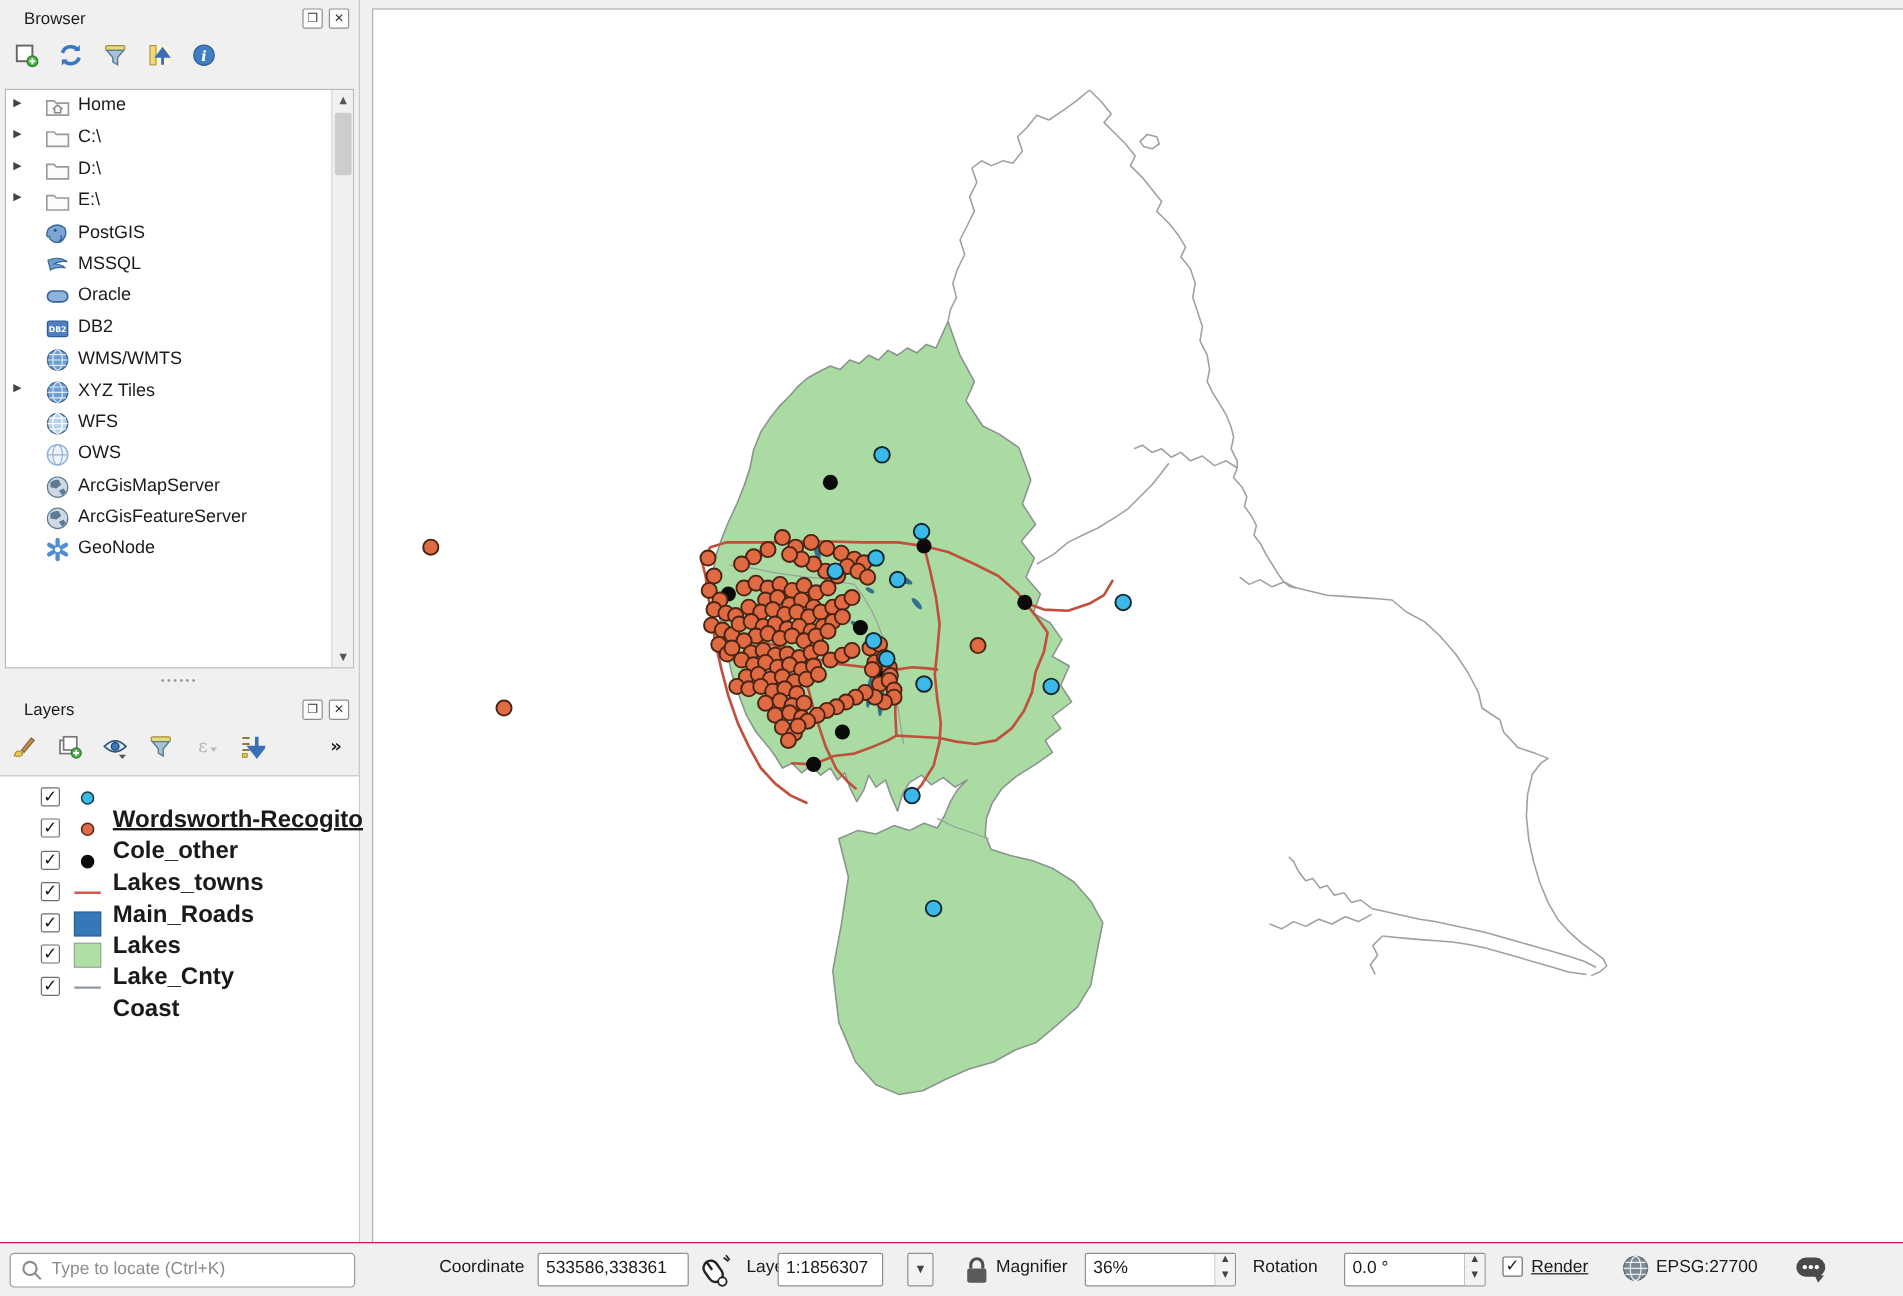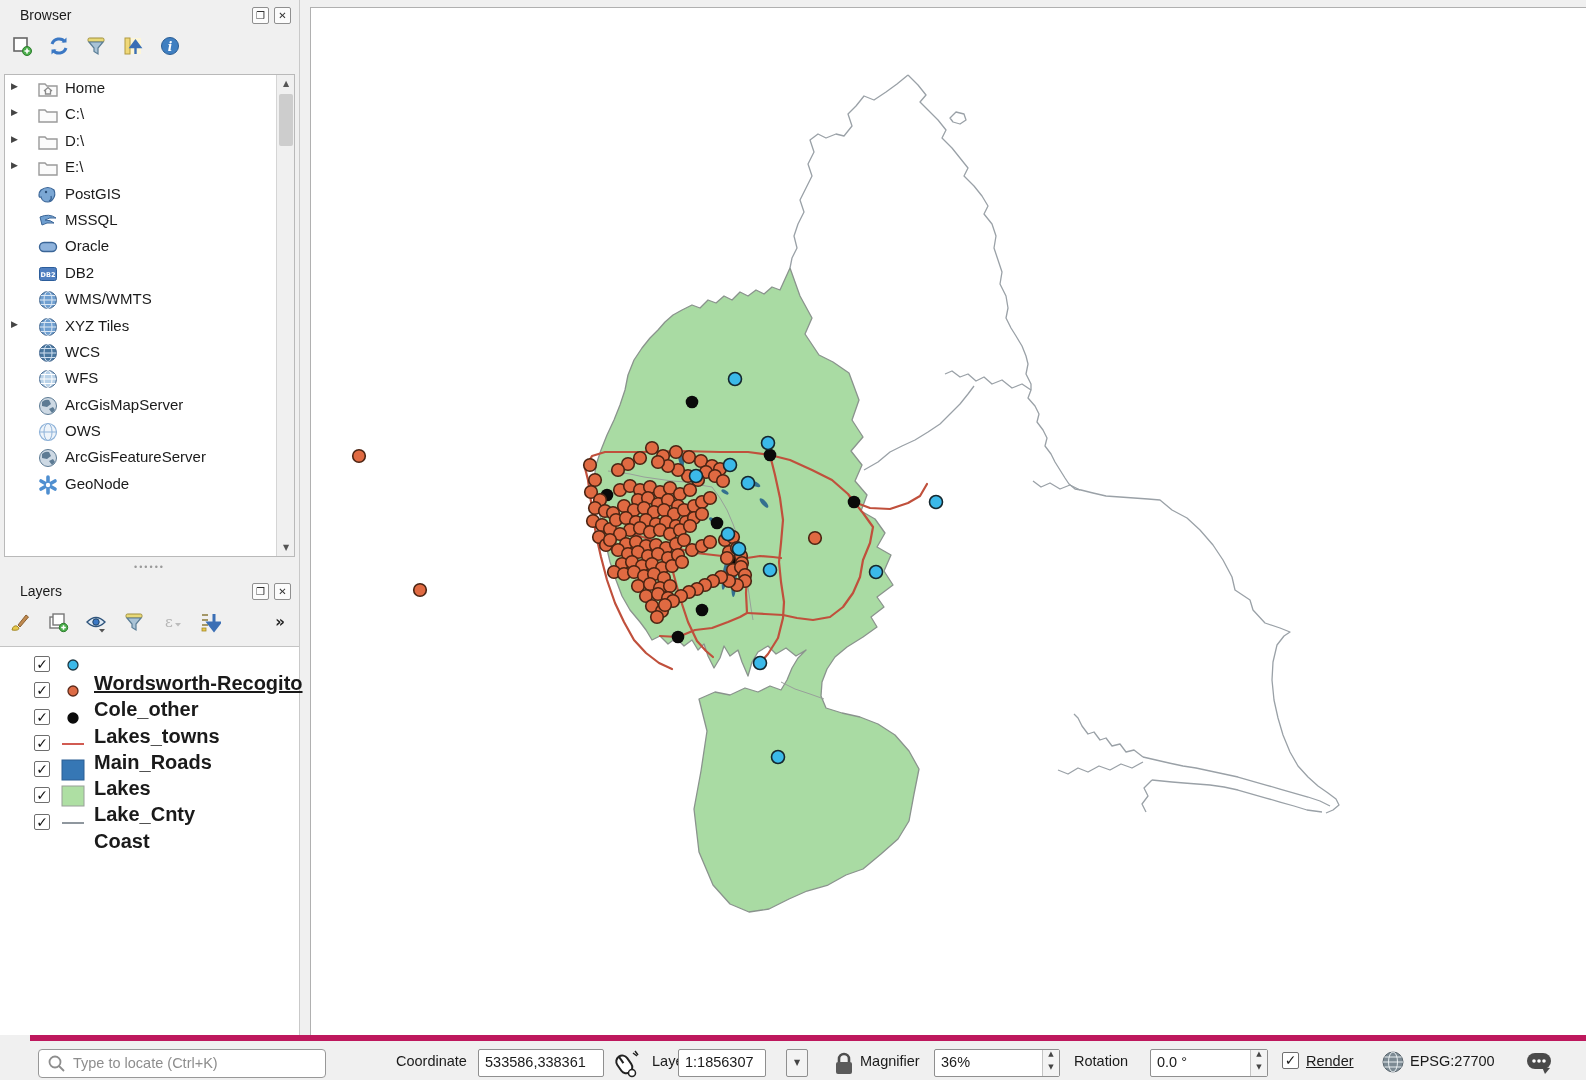--- a/index.html
+++ b/index.html
@@ -47,21 +47,21 @@
   .lyr-sym { position:absolute; left:60px; top:1px; width:26px; height:22px; }
   .lyr-label { position:absolute; left:94px; top:19px; font-size:20px; font-weight:bold; white-space:nowrap; }
   .lyr-label.selected { text-decoration:underline; }
 
   
   #map-wrap { position:absolute; left:308px; top:0; right:0; bottom:45px; background:#f0f0f0; }
   #map-svg { position:absolute; left:0; top:0; }
 
   
   #status-bar { position:absolute; left:0; right:0; bottom:0; height:45px; background:#f0f0f0;
-    border-top:6px solid #be185d; font-size:14.5px;margin-left:30px; }
+    border-top:1px solid #be185d; font-size:14.5px; }
   #locator { position:absolute; left:8px; top:8px; width:288px; height:29px; background:#fff;
     border:1px solid #989898; border-radius:4px; }
   #locator .ph { position:absolute; left:34px; top:5px; color:#8d8d8d; font-size:14.5px; }
   .sb-label { position:absolute; top:12px; }
   .sb-box { position:absolute; top:8px; height:28px; background:#fff; border:1px solid #8f8f8f;
     border-radius:2px; padding:4px 6px; font-size:14.5px; }
   .spin-col { position:absolute; right:0; top:0; bottom:0; width:17px; border-left:1px solid #c4c4c4;
     display:flex; flex-direction:column; }
   .spin-col div { flex:1; font-size:7px; color:#444; text-align:center; line-height:9px; background:#f3f3f3; }
   .sb-icon { position:absolute; top:8px; }
@@ -198,52 +198,42 @@
               <circle cx="11" cy="11" r="8.5" fill="#6f9fd0" stroke="#40648c" stroke-width="1"></circle>
     <ellipse cx="11" cy="11" rx="4" ry="8.5" fill="none" stroke="#dce8f4" stroke-width="1"></ellipse>
     <line x1="2.5" y1="11" x2="19.5" y2="11" stroke="#dce8f4" stroke-width="1"></line>
     <line x1="4" y1="6.5" x2="18" y2="6.5" stroke="#dce8f4" stroke-width="1"></line>
     <line x1="4" y1="15.5" x2="18" y2="15.5" stroke="#dce8f4" stroke-width="1"></line>
             </svg></span>
           <span class="tree-label">XYZ Tiles</span>
         </div>
         <div class="tree-row">
           <span class="tree-icon"><svg width="22" height="22" viewBox="0 0 22 22">
-              <circle cx="11" cy="11" r="8.5" fill="#49779f" stroke="#40648c" stroke-width="1"></circle>
-    <ellipse cx="11" cy="11" rx="4" ry="8.5" fill="none" stroke="#cfdff0" stroke-width="1"></ellipse>
-    <line x1="2.5" y1="11" x2="19.5" y2="11" stroke="#cfdff0" stroke-width="1"></line>
-    <line x1="4" y1="6.5" x2="18" y2="6.5" stroke="#cfdff0" stroke-width="1"></line>
-    <line x1="4" y1="15.5" x2="18" y2="15.5" stroke="#cfdff0" stroke-width="1"></line>
-            </svg></span>
-          <span class="tree-label">WCS</span>
-        </div>
-        <div class="tree-row">
-          <span class="tree-icon"><svg width="22" height="22" viewBox="0 0 22 22">
               <circle cx="11" cy="11" r="8.5" fill="#b9d2e8" stroke="#40648c" stroke-width="1"></circle>
     <ellipse cx="11" cy="11" rx="4" ry="8.5" fill="none" stroke="#ffffff" stroke-width="1"></ellipse>
     <line x1="2.5" y1="11" x2="19.5" y2="11" stroke="#ffffff" stroke-width="1"></line>
     <line x1="4" y1="6.5" x2="18" y2="6.5" stroke="#ffffff" stroke-width="1"></line>
     <line x1="4" y1="15.5" x2="18" y2="15.5" stroke="#ffffff" stroke-width="1"></line>
             </svg></span>
           <span class="tree-label">WFS</span>
         </div>
         <div class="tree-row">
           <span class="tree-icon"><svg width="22" height="22" viewBox="0 0 22 22">
-              <circle cx="11" cy="11" r="8.5" fill="#cdd9e4" stroke="#5d7b94" stroke-width="1"></circle>
-      <path d="M5 7 q3 -3 7 -2 l2 4 -4 3 -5 -1 z M12 14 l4 -2 2 3 -3 3 z" fill="#5d7b94"></path>
-            </svg></span>
-          <span class="tree-label">ArcGisMapServer</span>
-        </div>
-        <div class="tree-row">
-          <span class="tree-icon"><svg width="22" height="22" viewBox="0 0 22 22">
               <circle cx="11" cy="11" r="8.5" fill="#eef4fa" stroke="#8fb3d9" stroke-width="1.2"></circle>
       <ellipse cx="11" cy="11" rx="4" ry="8.5" fill="none" stroke="#8fb3d9" stroke-width="1"></ellipse>
       <line x1="2.5" y1="11" x2="19.5" y2="11" stroke="#8fb3d9" stroke-width="1"></line>
             </svg></span>
           <span class="tree-label">OWS</span>
+        </div>
+        <div class="tree-row">
+          <span class="tree-icon"><svg width="22" height="22" viewBox="0 0 22 22">
+              <circle cx="11" cy="11" r="8.5" fill="#cdd9e4" stroke="#5d7b94" stroke-width="1"></circle>
+      <path d="M5 7 q3 -3 7 -2 l2 4 -4 3 -5 -1 z M12 14 l4 -2 2 3 -3 3 z" fill="#5d7b94"></path>
+            </svg></span>
+          <span class="tree-label">ArcGisMapServer</span>
         </div>
         <div class="tree-row">
           <span class="tree-icon"><svg width="22" height="22" viewBox="0 0 22 22">
               <circle cx="11" cy="11" r="8.5" fill="#cdd9e4" stroke="#5d7b94" stroke-width="1"></circle>
       <path d="M5 7 q3 -3 7 -2 l2 4 -4 3 -5 -1 z M12 14 l4 -2 2 3 -3 3 z" fill="#5d7b94"></path>
             </svg></span>
           <span class="tree-label">ArcGisFeatureServer</span>
         </div>
         <div class="tree-row">
           <span class="tree-icon"><svg width="22" height="22" viewBox="0 0 22 22">

